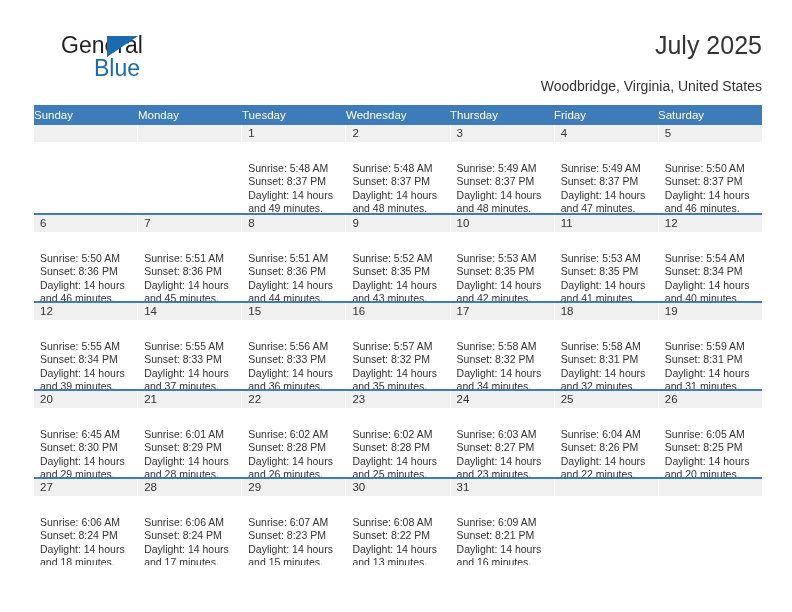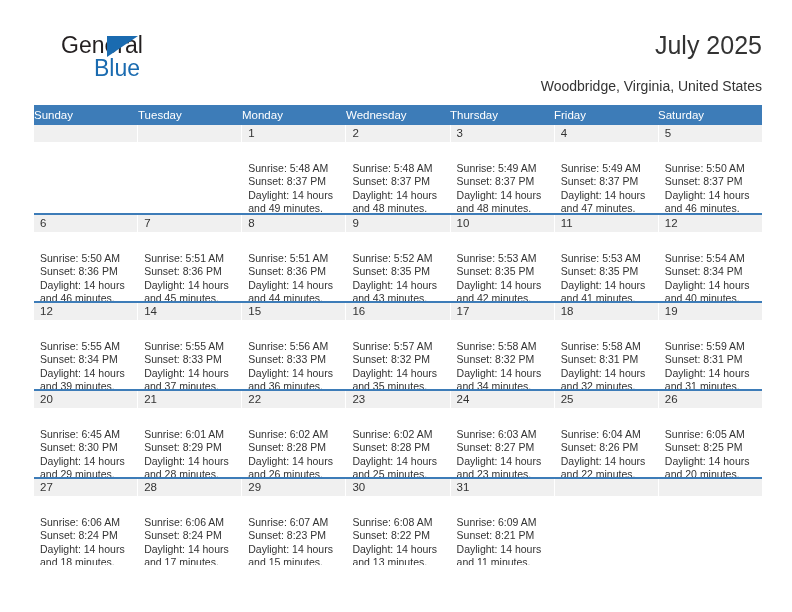--- a/index.html
+++ b/index.html
@@ -168,22 +168,22 @@
       <span class="brand-tri"></span>
       <span class="brand-blue">Blue</span>
     </div>
     <div class="title">July 2025</div>
     <div class="subtitle">Woodbridge, Virginia, United States</div>
   </div>
 
   <div class="calendar">
     <div class="weekday-row" id="weekday-row">
         <div class="weekday">Sunday</div>
+        <div class="weekday">Monday</div>
         <div class="weekday">Tuesday</div>
-        <div class="weekday">Monday</div>
         <div class="weekday">Wednesday</div>
         <div class="weekday">Thursday</div>
         <div class="weekday">Friday</div>
         <div class="weekday">Saturday</div>
       </div>
     <div id="weeks-container">
         <div class="week-row">
           <div class="day-cell empty">
             <div class="day-number"></div>
             <div class="day-info"></div>
@@ -469,21 +469,21 @@
               <div>Daylight: 14 hours</div>
               <div>and 13 minutes.</div>
             </div>
           </div>
           <div class="day-cell">
             <div class="day-number">31</div>
             <div class="day-info">
               <div>Sunrise: 6:09 AM</div>
               <div>Sunset: 8:21 PM</div>
               <div>Daylight: 14 hours</div>
-              <div>and 11 minutes.</div>
+              <div>and 16 minutes.</div>
             </div>
           </div>
           <div class="day-cell empty">
             <div class="day-number"></div>
             <div class="day-info"></div>
           </div>
           <div class="day-cell empty">
             <div class="day-number"></div>
             <div class="day-info"></div>
           </div>

